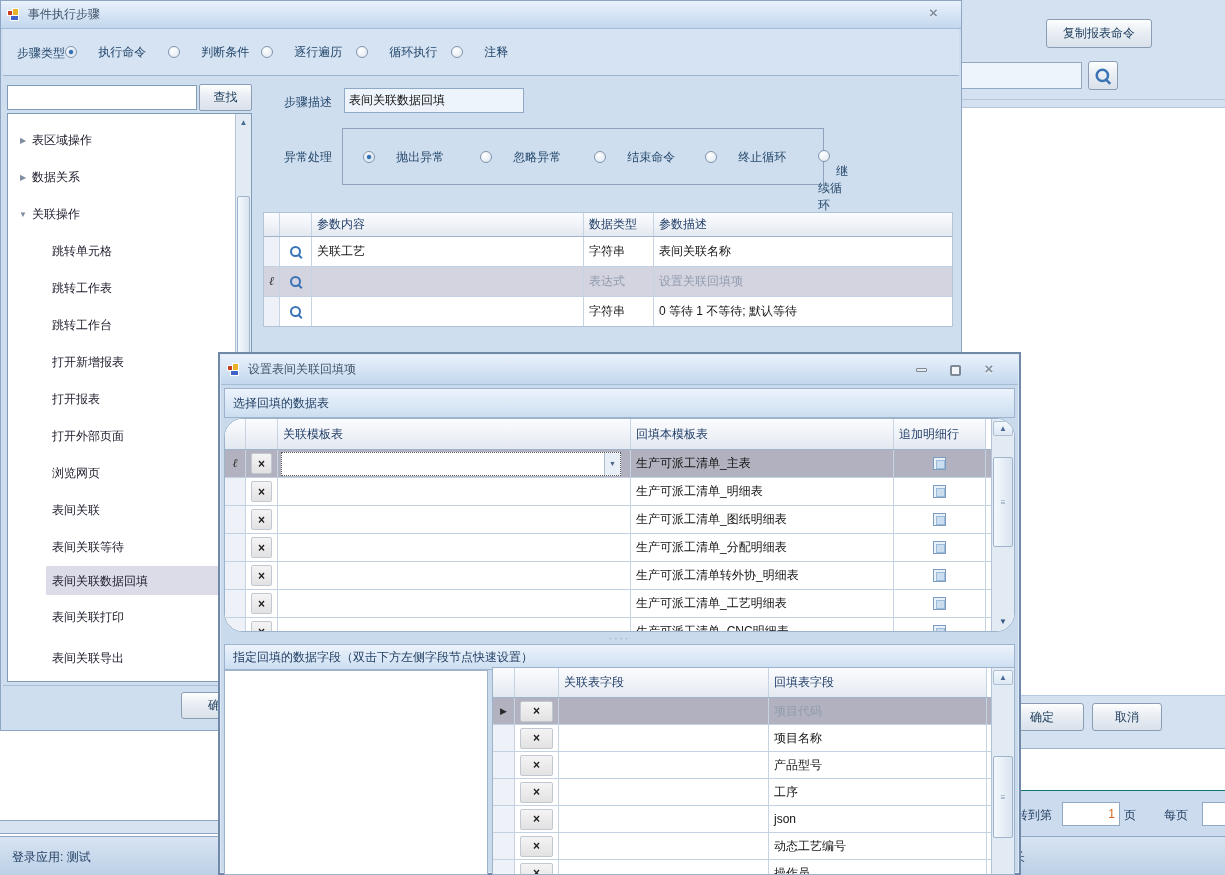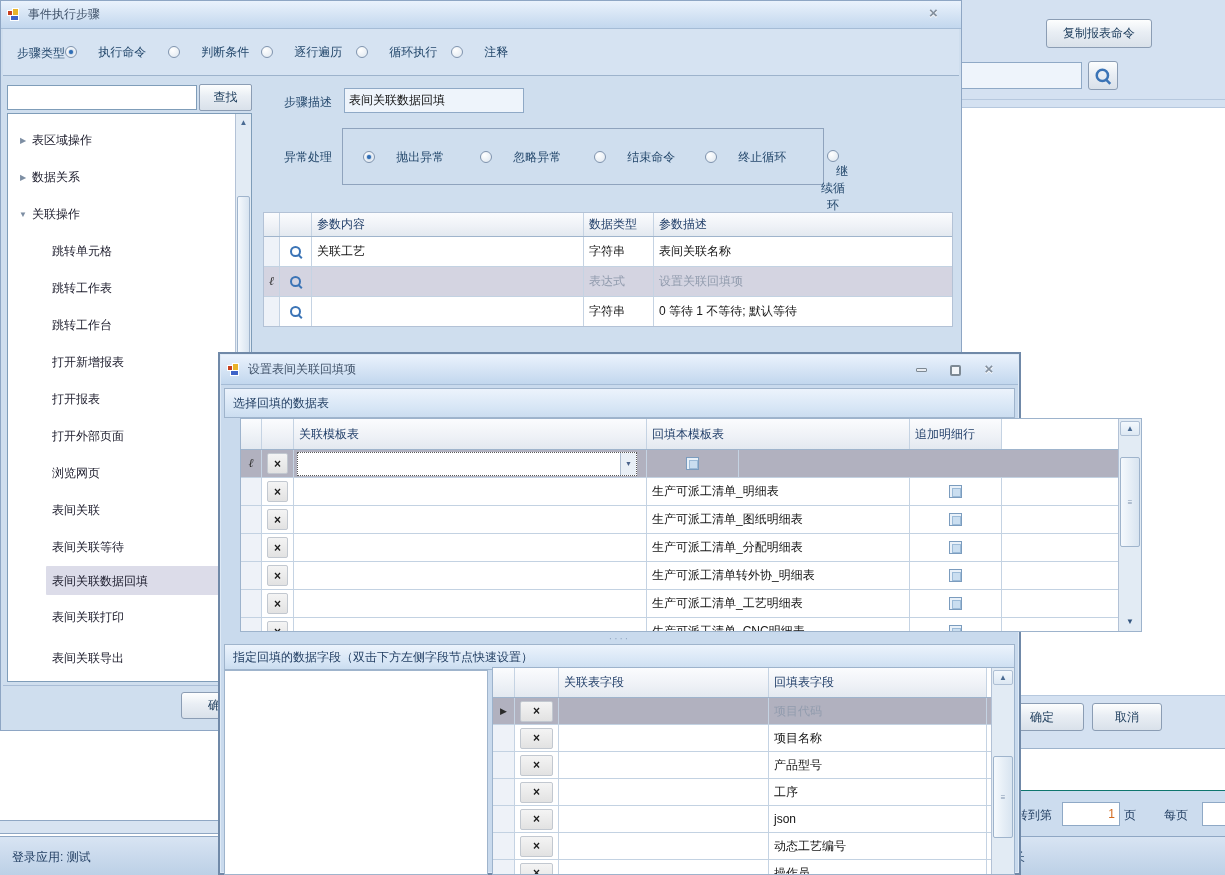--- a/index.html
+++ b/index.html
@@ -215,21 +215,21 @@
         <div class="sbtn" style="top:1px;border:0;background:none;">▲</div>
         <div class="sthumb" style="top:82px;height:262px;"></div>
         <div class="sbtn" style="bottom:1px;top:auto;border:0;background:none;">▼</div>
       </div>
     </div>
 
     <span class="abs" style="left:283px;top:93px;color:#25496d;">步骤描述</span>
     <input class="tbox abs" style="left: 343px; top: 87px; width: 180px; height: 25px;" value="表间关联数据回填">
 
     <span class="abs" style="left:283px;top:148px;color:#25496d;">异常处理</span>
-    <div class="abs" style="left:341px;top:127px;width:482px;height:57px;border:1px solid #8fa3bd;text-align:center;">
+    <div class="abs" style="left:341px;top:127px;width:482px;height:57px;border:1px solid #8fa3bd;">
       <span class="abs" style="left:20px;top:20px;">
         <span class="rd sel"></span>
         <span class="rd-lbl">抛出异常</span></span>
       <span class="abs" style="left:137px;top:20px;">
         <span class="rd"></span>
         <span class="rd-lbl">忽略异常</span></span>
       <span class="abs" style="left:251px;top:20px;">
         <span class="rd"></span>
         <span class="rd-lbl">结束命令</span></span>
       <span class="abs" style="left:362px;top:20px;">
@@ -302,21 +302,21 @@
         </span>
       <span class="wctl abs" style="left:758px;top:6px;">
         <span class="x-glyph">×</span>
         </span>
     </div>
 
     <div class="gcap abs" style="left:4px;top:34px;width:791px;height:30px;">
       <span>选择回填的数据表</span>
     </div>
 
-    <div class="grid abs" style="left:20px;top:64px;width:902px;height:214px;">
+    <div class="grid abs" style="left:4px;top:64px;width:791px;height:214px;border-radius:19px;">
       <div class="grow ghead" style="height:31px;">
         <div class="gcell gsel" style="width:21px;background:linear-gradient(180deg,#fbfcfe,#e3e9f0);"></div>
         <div class="gcell" style="width:32px;"></div>
         <div class="gcell" style="width:353px;">关联模板表</div>
         <div class="gcell" style="width:263px;">回填本模板表</div>
         <div class="gcell" style="width:92px;">追加明细行</div>
       </div>
 
       <div class="grow sel-row" style="height:28px;">
         <div class="gcell gsel" style="width:21px;background:#b1b1bf;">
@@ -326,20 +326,21 @@
             <span class="xbtn" style="width:26px;height:21px;">×</span>
           </div>
         <div class="gcell" style="width:353px;padding:0;background:#b1b1bf;">
           <span class="abs" style="position:relative;display:flex;align-items:center;width:340px;height:24px;margin:0 3px;
                        background:#fff;border:1px dotted #5a5a5a;">
             <span style="flex:1;"></span>
             <span style="width:16px;height:22px;display:flex;align-items:center;justify-content:center;
                          background:#e9eff6;border-left:1px solid #aebdd0;color:#49618a;font-size:7px;">▼</span>
           </span>
         </div>
+        <div class="gcell" style="width:263px;">生产可派工清单_主表</div>
         <div class="gcell" style="width:92px;justify-content:center;">
             <span class="cb"></span>
           </div>
       </div>
 
       <div class="grow" style="height:28px;">
         <div class="gcell gsel" style="width:21px;"></div>
         <div class="gcell" style="width:32px;justify-content:center;">
             <span class="xbtn" style="width:26px;height:21px;">×</span>
           </div>

